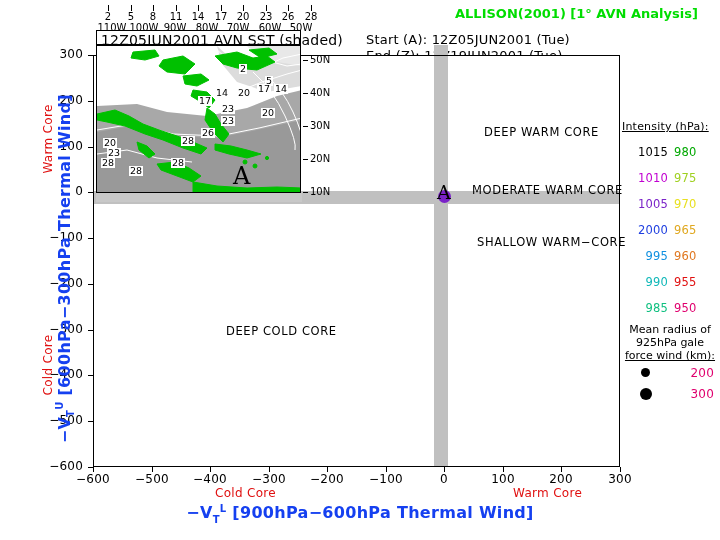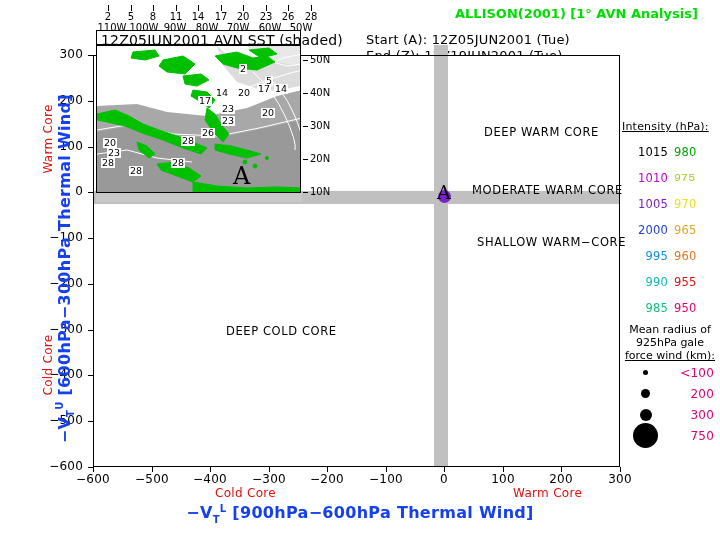--- a/index.html
+++ b/index.html
@@ -305,21 +305,21 @@
 
 <div class="abs" id="legend">
   <div class="lg-head">Intensity (hPa):</div>
   <div id="intensity-rows">
       <div class="int-row">
         <span class="int-a" style="color: rgb(0, 0, 0);">1015</span>
         <span class="int-b" style="color: rgb(0, 168, 0);">980</span>
       </div>
       <div class="int-row">
         <span class="int-a" style="color: rgb(192, 0, 208);">1010</span>
-        <span class="int-b" style="color: rgb(159, 208, 32); font-family: Liberation Mono, monospace;">975</span>
+        <span class="int-b" style="color: rgb(159, 208, 32);">975</span>
       </div>
       <div class="int-row">
         <span class="int-a" style="color: rgb(122, 34, 200);">1005</span>
         <span class="int-b" style="color: rgb(232, 224, 32);">970</span>
       </div>
       <div class="int-row">
         <span class="int-a" style="color: rgb(32, 64, 224);">2000</span>
         <span class="int-b" style="color: rgb(224, 168, 32);">965</span>
       </div>
       <div class="int-row">
@@ -336,36 +336,24 @@
       </div>
     </div>
   <div id="radius-head">
     <div>Mean radius of</div>
     <div>925hPa gale</div>
     <div class="und">force wind (km):</div>
   </div>
   <div id="radius-rows">
       <div class="rad-row">
         <span class="rad-dotcell">
-          <span class="rad-dot" style="width: 5px; height: 5px;"></span>
-        </span>
-        <span class="rad-lbl" style="color: rgb(224, 0, 110);">&lt;100</span>
-      </div>
-      <div class="rad-row">
-        <span class="rad-dotcell">
           <span class="rad-dot" style="width: 9px; height: 9px;"></span>
         </span>
         <span class="rad-lbl" style="color: rgb(224, 0, 110);">200</span>
       </div>
       <div class="rad-row">
         <span class="rad-dotcell">
           <span class="rad-dot" style="width: 12px; height: 12px;"></span>
         </span>
         <span class="rad-lbl" style="color: rgb(224, 0, 110);">300</span>
       </div>
-      <div class="rad-row">
-        <span class="rad-dotcell">
-          <span class="rad-dot" style="width: 25px; height: 25px;"></span>
-        </span>
-        <span class="rad-lbl" style="color: rgb(224, 0, 110);">750</span>
-      </div>
     </div>
 </div>
 
 </body></html>

